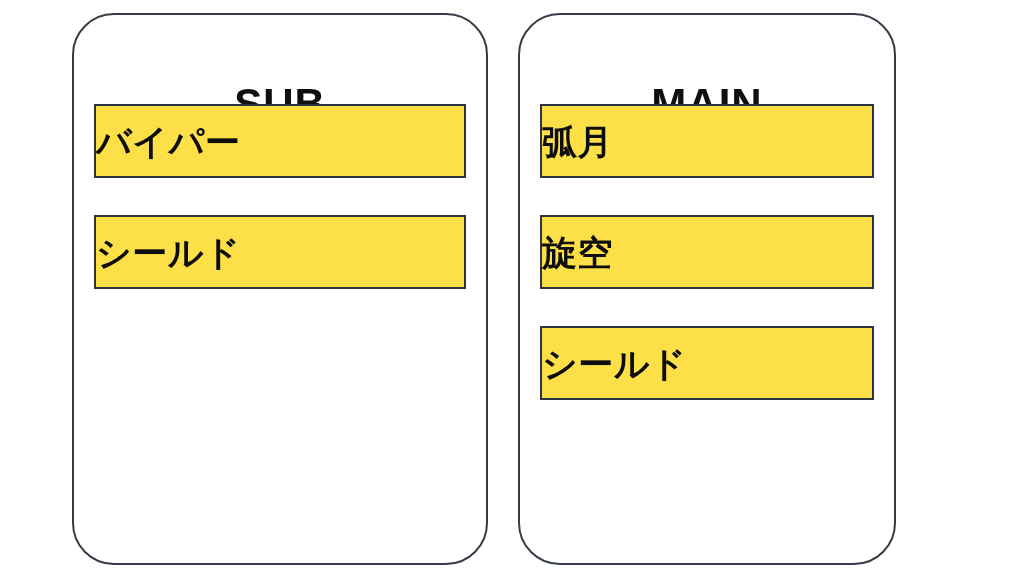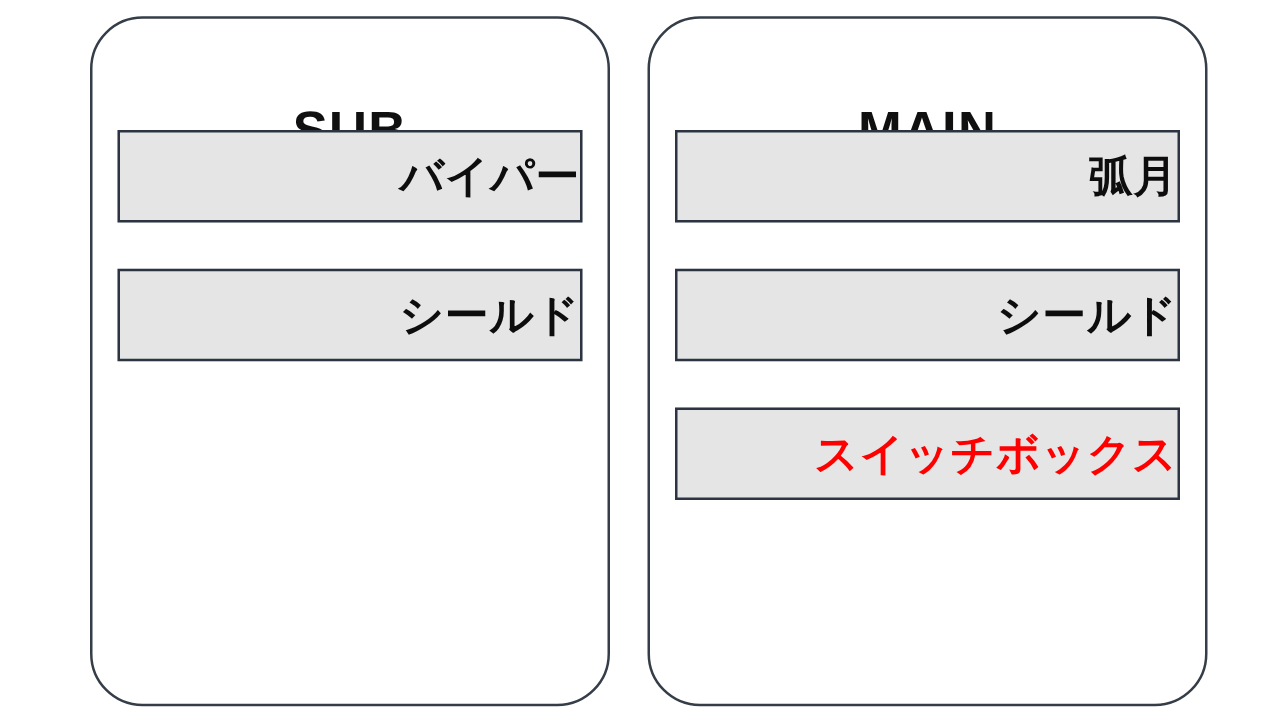--- a/index.html
+++ b/index.html
@@ -24,21 +24,21 @@
 
   
   .panel {
     position: absolute;
     box-sizing: border-box;
     background: #ffffff;
     border: 2px solid #353e48;
     border-radius: 42px;
   }
   .panel.sub  { left: 72px;  top: 13px; width: 416px; height: 552px; }
-  .panel.main { left: 518px; top: 13px; width: 448px; height: 552px; }
+  .panel.main { left: 518px; top: 13px; width: 378px; height: 552px; }
 
   
   .panel-title {
     position: absolute;
     left: 0;
     right: 0;
     top: 26px;
     height: 56px;
     line-height: 56px;
     text-align: center;
@@ -56,26 +56,25 @@
     right: 20px;
     top: 89px;
     display: flex;
     flex-direction: column;
     gap: 37px;
   }
 
   .slot {
     box-sizing: border-box;
     height: 74px;
-    background: #e5e5e5;
+    background: #fde047;
     border: 2px solid #2b3440;
     display: flex;
     align-items: center;
-    justify-content: flex-end;
-    padding-left: 39px;
+    justify-content: flex-start;
   }
 
   .slot-label {
     font-size: 35px;
     font-weight: 700;
     letter-spacing: 0.5px;
     color: #0d0d0d;
     white-space: nowrap;
     line-height: 1;
   }
@@ -102,21 +101,21 @@
   </section>
 
   <section class="panel main">
     <h2 class="panel-title">MAIN</h2>
 
     <div class="slot-list">
       <div class="slot">
         <span class="slot-label">弧月</span>
       </div>
       <div class="slot">
-        <span class="slot-label">シールド</span>
+        <span class="slot-label">旋空</span>
       </div>
       <div class="slot">
-        <span class="slot-label highlight">スイッチボックス</span>
+        <span class="slot-label">シールド</span>
       </div>
     </div>
   </section>
 
 </div>
 
 </body></html>

